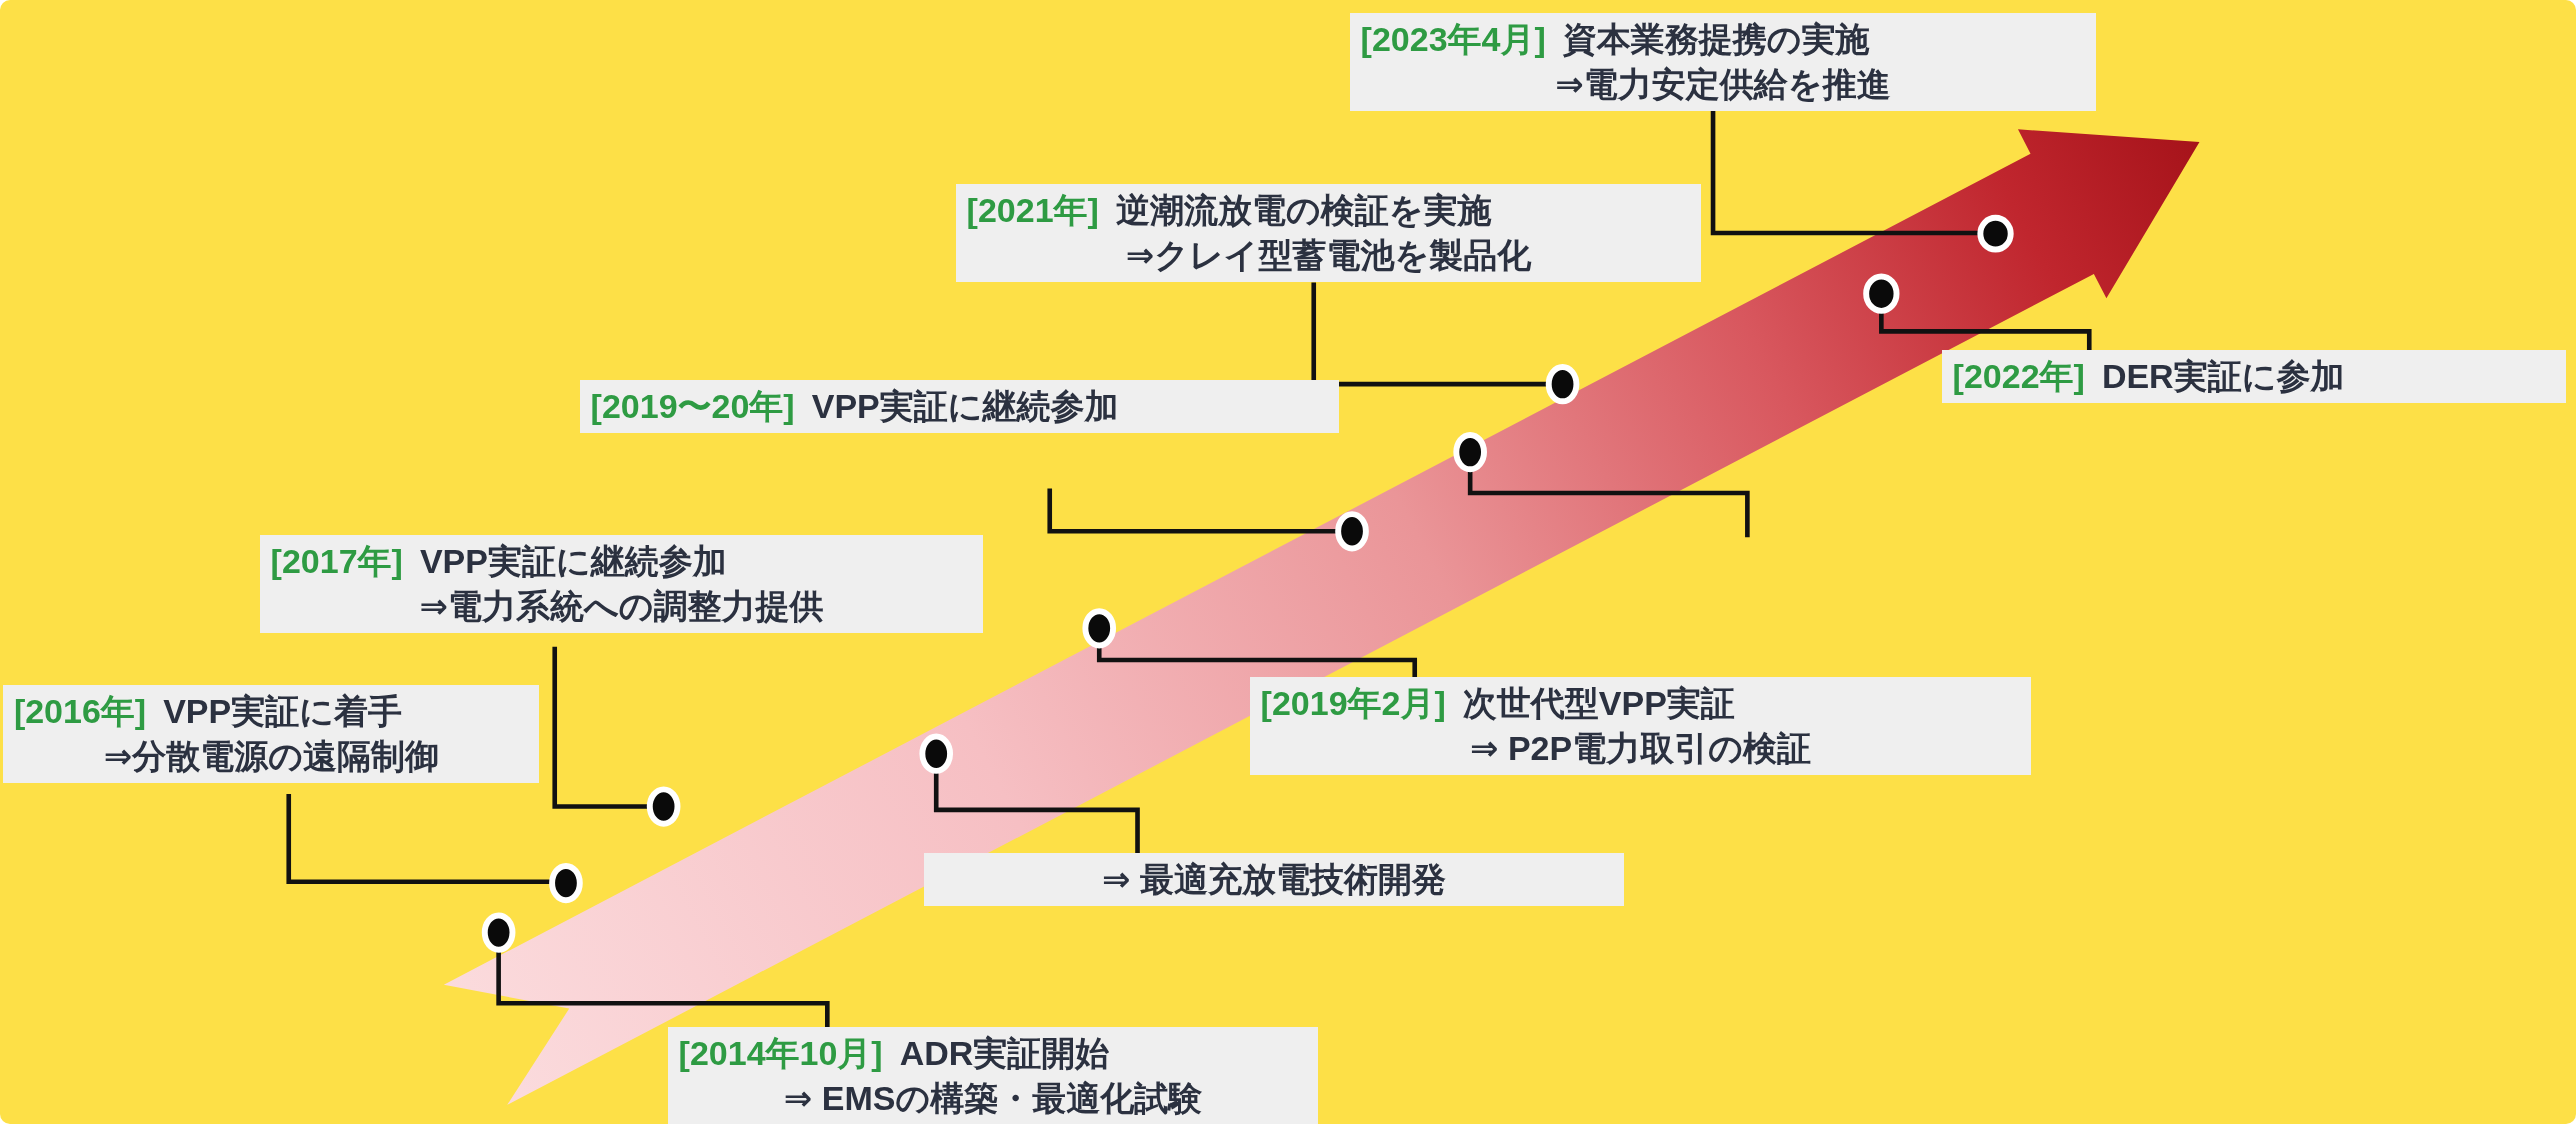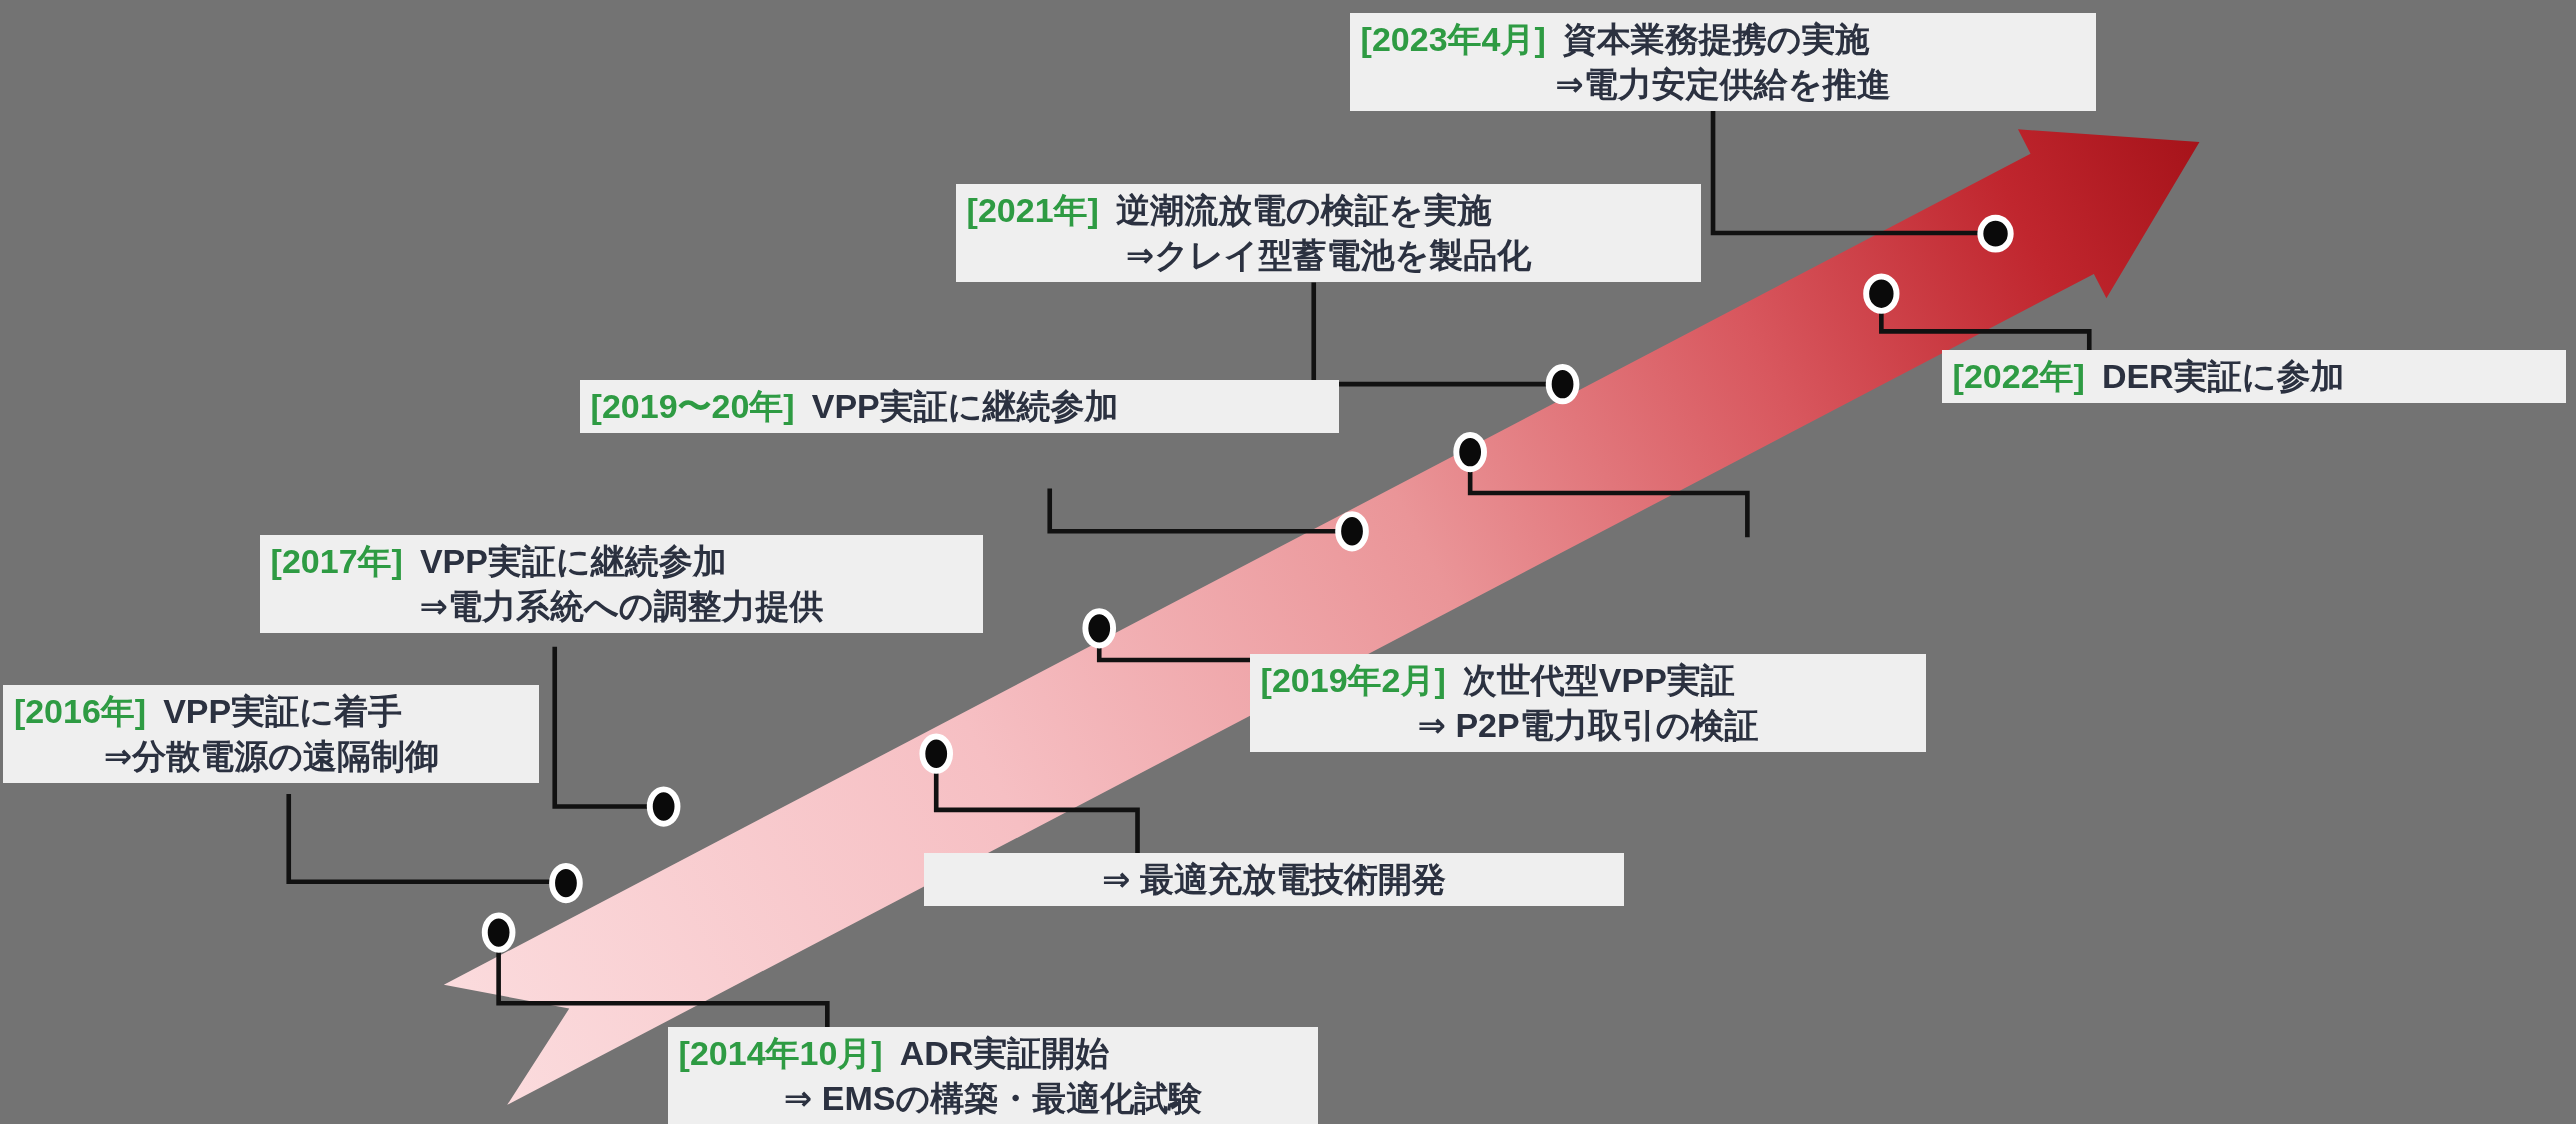--- a/index.html
+++ b/index.html
@@ -1,17 +1,17 @@
 <!DOCTYPE html>
 <html style="font-size:10.6px"><head>
 <meta charset="utf-8">
 <style>
   html,body{margin:0;padding:0;background:#ffffff;}
-  #stage{position:relative;width:2576px;height:1124px;background:#737373;overflow:hidden;
-         font-family:"Liberation Sans","DejaVu Sans",sans-serif;}
+  #stage{position:relative;width:2576px;height:1124px;background:#fde047;overflow:hidden;
+         font-family:"Liberation Sans","DejaVu Sans",sans-serif;border-radius:10px;}
   #arrow-layer{position:absolute;left:0;top:0;width:2576px;height:1124px;}
   .label{position:absolute;background:#efefef;box-sizing:border-box;
          padding:4px 10.6px;font-weight:bold;font-size:34px;line-height:45px;
          color:#2b3140;white-space:nowrap;}
   .label .l1{text-align:left;}
   .label .l2{text-align:center;}
   .date{color:#2e9b43;margin-right:17px;}
 </style>
 </head>
 <body>
@@ -76,21 +76,21 @@
   <div class="label" style="left:580px;top:380px;width:759px;">
     <div class="l1"><span class="date">[2019〜20年]</span><span>VPP実証に継続参加</span></div>
   </div>
 
 
   <div class="label" style="left:260px;top:535px;width:723px;">
     <div class="l1"><span class="date">[2017年]</span><span>VPP実証に継続参加</span></div>
     <div class="l2">⇒電力系統への調整力提供</div>
   </div>
 
-  <div class="label" style="left:1250px;top:654px;width:676px;">
+  <div class="label" style="left:1250px;top:677px;width:781px;">
     <div class="l1"><span class="date">[2019年2月]</span><span>次世代型VPP実証</span></div>
     <div class="l2">⇒ P2P電力取引の検証</div>
   </div>
 
   <div class="label" style="left:3.3px;top:685px;width:536px;">
     <div class="l1"><span class="date">[2016年]</span><span>VPP実証に着手</span></div>
     <div class="l2">⇒分散電源の遠隔制御</div>
   </div>
 
   <div class="label" style="left:924px;top:853px;width:700px;">

